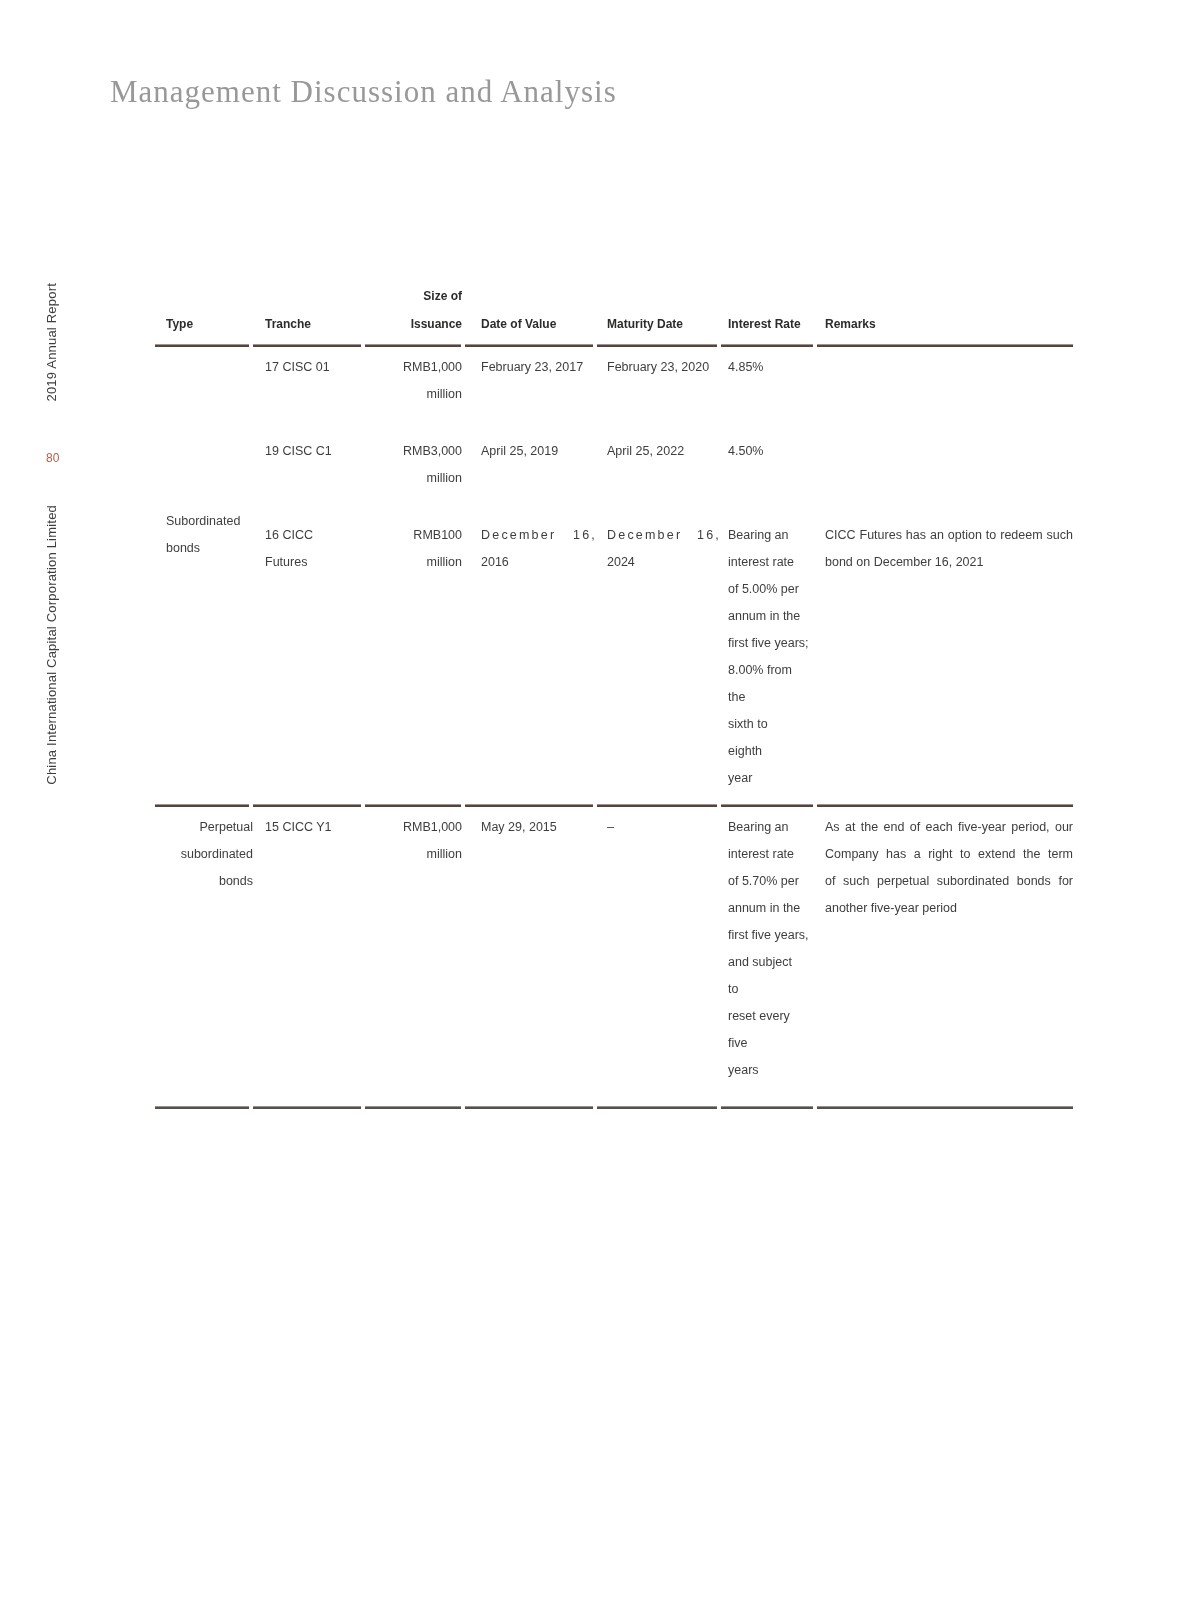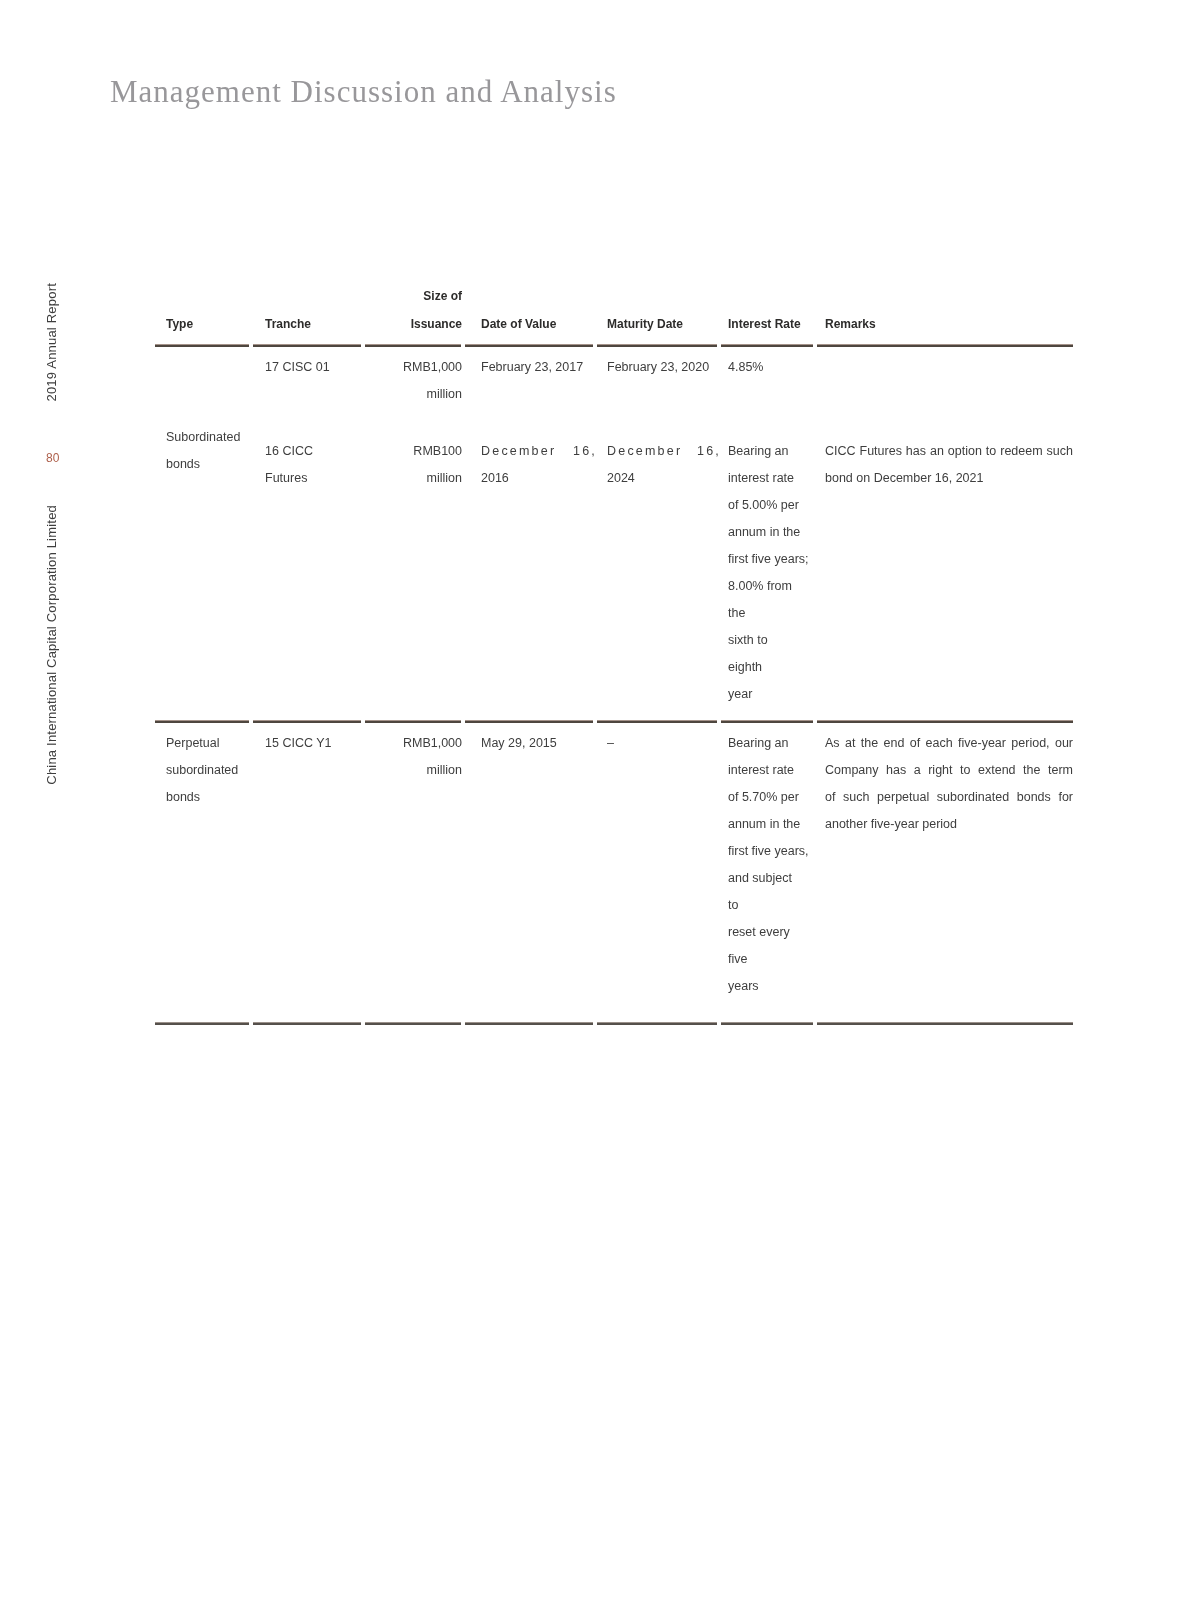--- a/index.html
+++ b/index.html
@@ -79,21 +79,21 @@
   table.bonds th:nth-child(1), tr.data td:nth-child(1) { padding-left: 11px; }
   table.bonds th:nth-child(2), tr.data td:nth-child(2) { padding-left: 12px; }
   table.bonds th:nth-child(3), tr.data td:nth-child(3) { text-align: right; padding-right: 3px; }
   table.bonds th:nth-child(4), tr.data td:nth-child(4) { padding-left: 16px; }
   table.bonds th:nth-child(5), tr.data td:nth-child(5) { padding-left: 10px; }
   table.bonds th:nth-child(6), tr.data td:nth-child(6) { padding-left: 7px; }
   table.bonds th:nth-child(7), tr.data td:nth-child(7) { padding-left: 8px; }
 
   .pre { white-space: pre-line; }
   .raise { position: relative; top: -14px; }
-  td.v-mid { vertical-align: middle; }
+  td.v-mid { vertical-align: middle; text-align: right; }
 
   
   .stretch { text-align: justify; text-align-last: justify; }
   .track   { letter-spacing: 2.2px; }
 
   
   tr.rule-row td { padding: 0; }
   .rule { display: flex; gap: 4px; height: 3px; }
   .rule i {
     display: block; height: 3px;
@@ -164,20 +164,30 @@
           <td>17 CISC 01</td>
           <td class="pre">RMB1,000
 million</td>
           <td>February 23, 2017</td>
           <td>February 23, 2020</td>
           <td>4.85%</td>
           <td></td>
         </tr>
 
 
+        <tr class="data">
+          <td></td>
+          <td>19 CISC C1</td>
+          <td class="pre">RMB3,000
+million</td>
+          <td>April 25, 2019</td>
+          <td>April 25, 2022</td>
+          <td>4.50%</td>
+          <td></td>
+        </tr>
 
         <tr class="data r4">
           <td>
             <div class="pre raise">Subordinated
 bonds</div>
           </td>
           <td class="pre">16 CICC
 Futures</td>
           <td class="pre">RMB100
 million</td>

